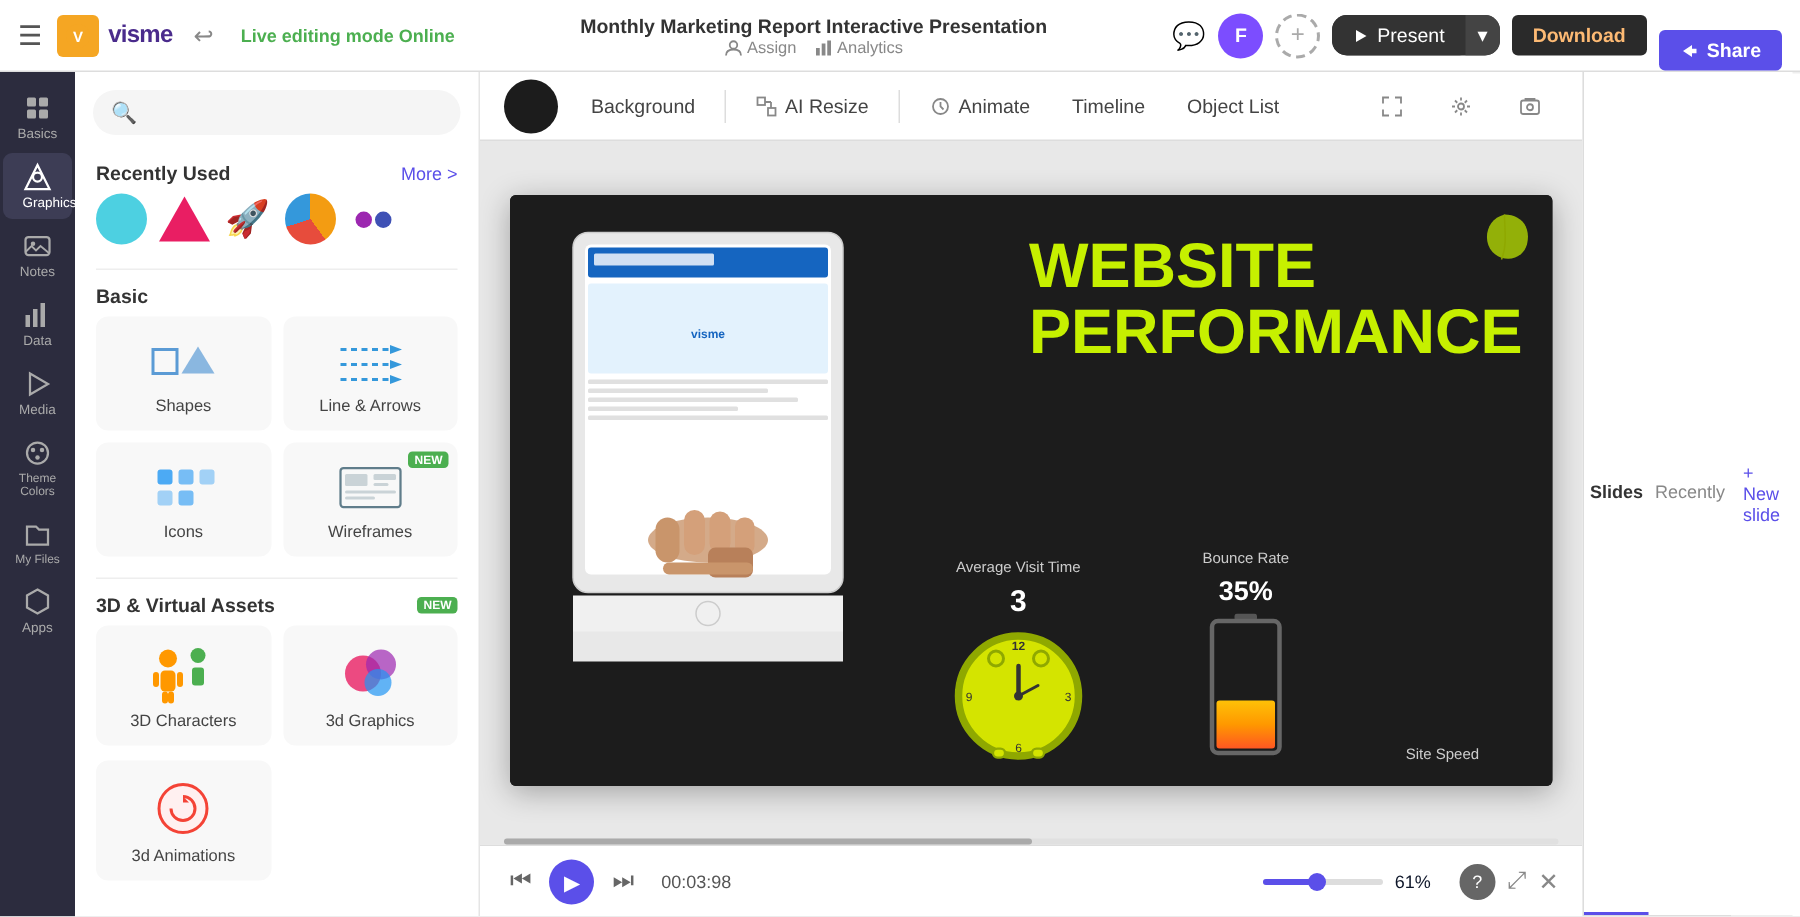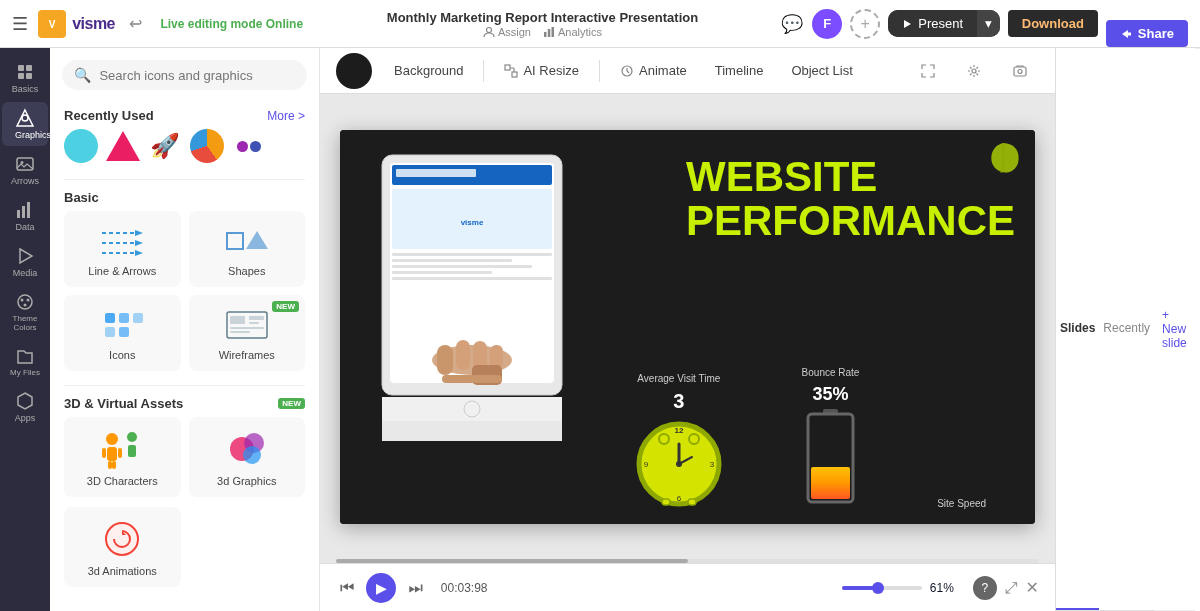--- a/index.html
+++ b/index.html
@@ -201,21 +201,21 @@
           <circle cx="10" cy="10" r="3" stroke="#fff" stroke-width="1.5" fill="none"></circle>
         </svg>
       <span class="sidebar-item-label">Graphics</span>
     </div>
     <div class="sidebar-item">
       <svg class="icon-svg" viewBox="0 0 20 20" fill="none">
           <rect x="2" y="4" width="16" height="12" rx="2" stroke="#aaa" stroke-width="1.5"></rect>
           <circle cx="7" cy="8.5" r="1.5" fill="#aaa"></circle>
           <path d="M2 14l4-4 3 3 3-3 6 5" stroke="#aaa" stroke-width="1.2" fill="none"></path>
         </svg>
-      <span class="sidebar-item-label">Arrows</span>
+      <span class="sidebar-item-label">Notes</span>
     </div>
     <div class="sidebar-item">
       <svg class="icon-svg" viewBox="0 0 20 20" fill="none">
           <rect x="2" y="10" width="3" height="8" fill="#aaa"></rect>
           <rect x="7" y="6" width="3" height="12" fill="#aaa"></rect>
           <rect x="12" y="2" width="3" height="16" fill="#aaa"></rect>
         </svg>
       <span class="sidebar-item-label">Data</span>
     </div>
     <div class="sidebar-item">
@@ -243,21 +243,20 @@
       <svg class="icon-svg" viewBox="0 0 20 20" fill="none">
           <polygon points="10,2 17,6 17,14 10,18 3,14 3,6" stroke="#aaa" stroke-width="1.5" fill="none"></polygon>
         </svg>
       <span class="sidebar-item-label">Apps</span>
     </div>
   </div>
 
   <div class="panel-left">
     <div class="search-box">
       <span class="search-icon">🔍</span>
-      <input type="text" placeholder="Search icons and graphics" style="">
     </div>
 
     <div class="section-header">
       <span class="section-title">Recently Used</span>
       <span class="section-more">More &gt;</span>
     </div>
     <div class="recently-used-grid">
       <div class="shape-circle" style="background:#4dd0e1;"></div>
       <div style="width:34px;height:34px;display:flex;align-items:center;justify-content:center;">
         <div style="width:0;height:0;border-left:17px solid transparent;border-right:17px solid transparent;border-bottom:30px solid #e91e63;"></div>
@@ -269,43 +268,43 @@
         <div style="width:11px;height:11px;border-radius:50%;background:#3f51b5;"></div>
       </div>
     </div>
 
     <hr class="section-divider">
 
     <div class="section-header">
       <span class="section-title">Basic</span>
     </div>
     <div class="category-grid">
+
+      <div class="category-card">
+        <div class="category-card-icon">
+          <svg width="50" height="36" viewBox="0 0 50 36">
+            <rect x="5" y="10" width="16" height="16" fill="none" stroke="#5b9bd5" stroke-width="2"></rect>
+            <polygon points="35,8 46,26 24,26" fill="#5b9bd5" opacity="0.7"></polygon>
+          </svg>
+        </div>
+        <span class="category-card-label">Shapes</span>
+      </div>
 
       <div class="category-card">
         <div class="category-card-icon">
           <svg width="50" height="36" viewBox="0 0 50 36">
             <line x1="5" y1="10" x2="38" y2="10" stroke="#3498db" stroke-width="2" stroke-dasharray="4,3"></line>
             <polygon points="38,7 46,10 38,13" fill="#3498db"></polygon>
             <line x1="5" y1="20" x2="38" y2="20" stroke="#3498db" stroke-width="2" stroke-dasharray="4,3"></line>
             <polygon points="38,17 46,20 38,23" fill="#3498db"></polygon>
             <line x1="5" y1="30" x2="38" y2="30" stroke="#3498db" stroke-width="2" stroke-dasharray="4,3"></line>
             <polygon points="38,27 46,30 38,33" fill="#3498db"></polygon>
           </svg>
         </div>
         <span class="category-card-label">Line &amp; Arrows</span>
-      </div>
-
-      <div class="category-card">
-        <div class="category-card-icon">
-          <svg width="50" height="36" viewBox="0 0 50 36">
-            <rect x="5" y="10" width="16" height="16" fill="none" stroke="#5b9bd5" stroke-width="2"></rect>
-            <polygon points="35,8 46,26 24,26" fill="#5b9bd5" opacity="0.7"></polygon>
-          </svg>
-        </div>
-        <span class="category-card-label">Shapes</span>
       </div>
 
       <div class="category-card">
         <div class="category-card-icon">
           <svg width="50" height="36" viewBox="0 0 50 36">
             <rect x="8" y="6" width="10" height="10" rx="2" fill="#2196f3" opacity="0.8"></rect>
             <rect x="22" y="6" width="10" height="10" rx="2" fill="#2196f3" opacity="0.6"></rect>
             <rect x="36" y="6" width="10" height="10" rx="2" fill="#2196f3" opacity="0.4"></rect>
             <rect x="8" y="20" width="10" height="10" rx="2" fill="#2196f3" opacity="0.4"></rect>
             <rect x="22" y="20" width="10" height="10" rx="2" fill="#2196f3" opacity="0.6"></rect>

